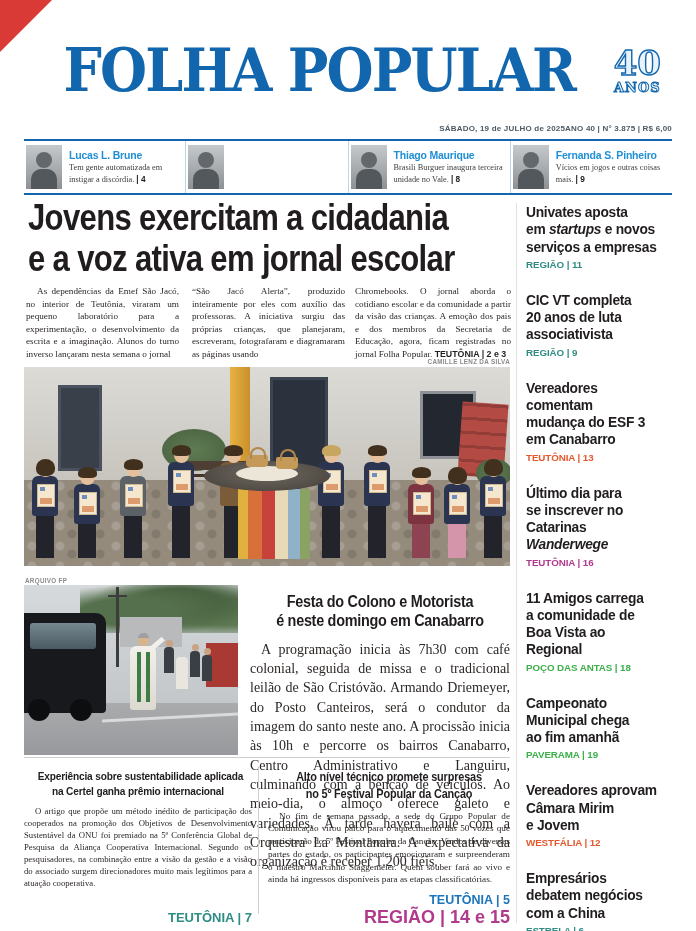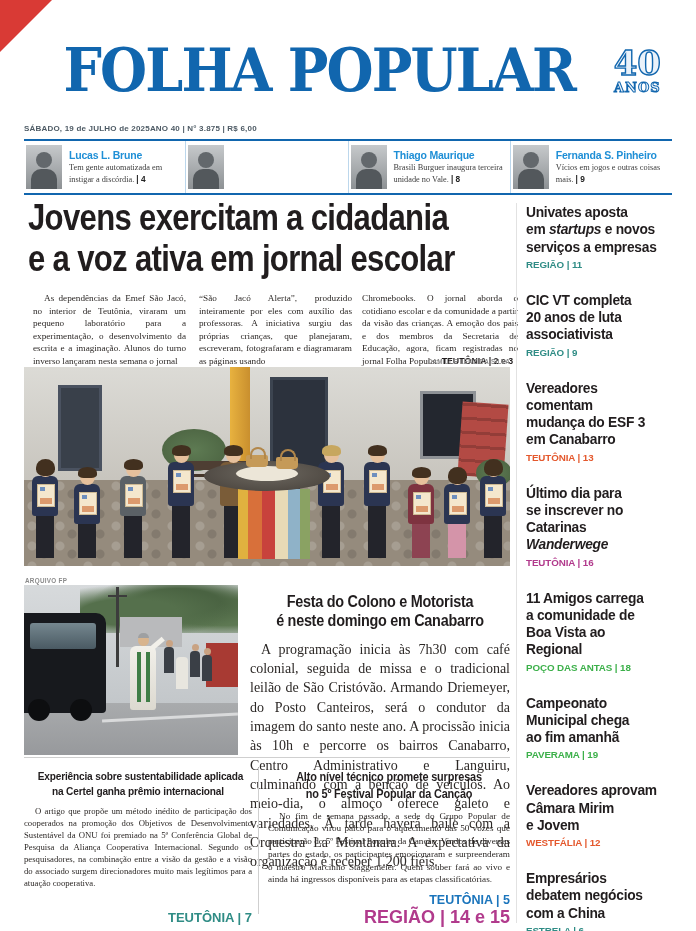--- a/index.html
+++ b/index.html
@@ -17,21 +17,21 @@
               line-height:.95;letter-spacing:-2px;white-space:nowrap;
               transform:scaleX(.9);transform-origin:center top}
   #anniv{display:flex;flex-direction:column;align-items:center;margin-top:6px}
   .anniv-num{font-family:"DejaVu Serif",serif;font-weight:bold;font-size:34px;line-height:.9;
              color:#eaf2fa;-webkit-text-stroke:1.4px #1166ae}
   .anniv-word{font-family:"DejaVu Serif",serif;font-weight:bold;font-size:13px;letter-spacing:1px;
              color:#eaf2fa;-webkit-text-stroke:1px #1166ae;margin-top:1px}
 
   
   #dateline{position:absolute;top:124px;left:24px;right:24px;display:flex;
-            justify-content:flex-start;font-size:8px;font-weight:bold;
+            justify-content:flex-end;font-size:8px;font-weight:bold;
             color:#4d5a64;letter-spacing:.2px}
 
   
   #colstrip{position:absolute;top:139px;left:24px;right:24px;height:52px;
             border-top:2px solid #1166ae;border-bottom:2px solid #1166ae;
             display:flex;align-items:center;background:#fff}
   .columnist{flex:1;display:flex;gap:7px;align-items:center;height:100%;padding:3px 4px 3px 2px;box-sizing:border-box}
   .columnist + .columnist{border-left:1px solid #bcd7ec}
   .headshot{width:36px;height:44px;flex:none;background:linear-gradient(180deg,#c6c9cb,#8d9194);
             position:relative;overflow:hidden}
@@ -43,21 +43,21 @@
   .col-name{color:#1f8fd6;font-weight:bold;font-size:10.5px;letter-spacing:-.2px}
   .col-blurb{font-family:"Liberation Serif",serif;font-size:8.3px;line-height:1.28;color:#3d3d3d;margin-top:2px}
   .col-page{font-weight:bold;color:#222;font-family:"Liberation Sans",sans-serif;font-size:8.3px}
 
   
   #lead-headline{position:absolute;top:197px;left:28px;font-weight:bold;font-size:37px;
             line-height:1.12;letter-spacing:-.8px;color:#211d1e;
             transform:scaleX(.84);transform-origin:left top}
   #lead-headline span{display:block;white-space:nowrap}
   .lead-col{position:absolute;top:284px;width:153px;font-family:"Liberation Serif",serif;
-            font-size:9.2px;line-height:1.36;text-align:justify;color:#2c2826;margin:8px}
+            font-size:9.2px;line-height:1.36;text-align:justify;color:#2c2826;margin:1px}
   #lead-col1{left:25px;text-indent:11px}
   #lead-col2{left:191px}
   #lead-col3{left:354px;width:156px}
   .inline-kicker{font-family:"Liberation Sans",sans-serif;font-weight:bold;font-size:8.8px;color:#221e1f}
 
   #photo-credit{position:absolute;top:358px;left:24px;width:486px;text-align:right;
             font-size:6.3px;color:#8a8a8a;font-weight:bold;letter-spacing:.3px}
 
   
   #lead-photo{position:absolute;top:367px;left:24px;width:486px;height:199px;overflow:hidden;background:#c9c6bf}

